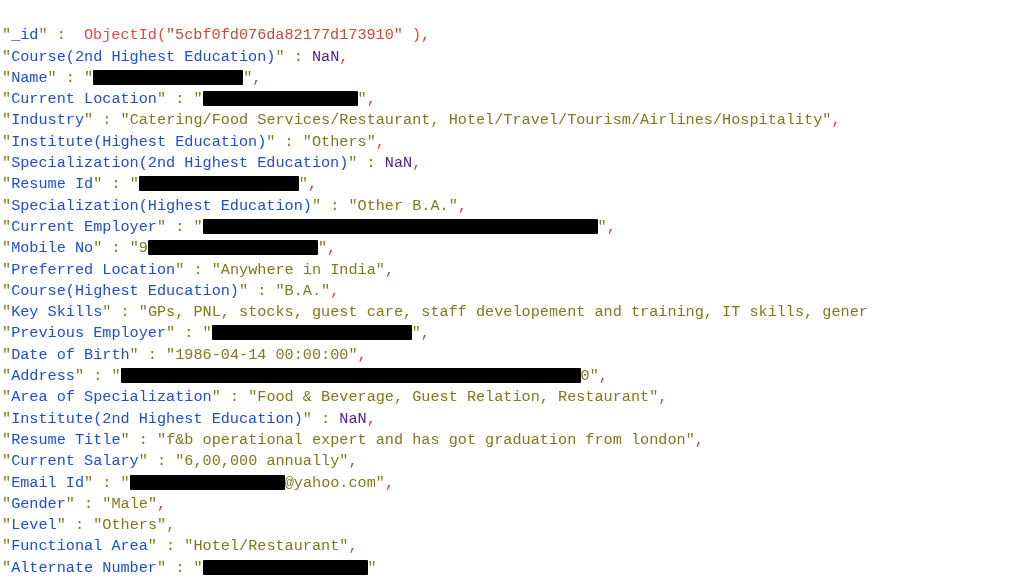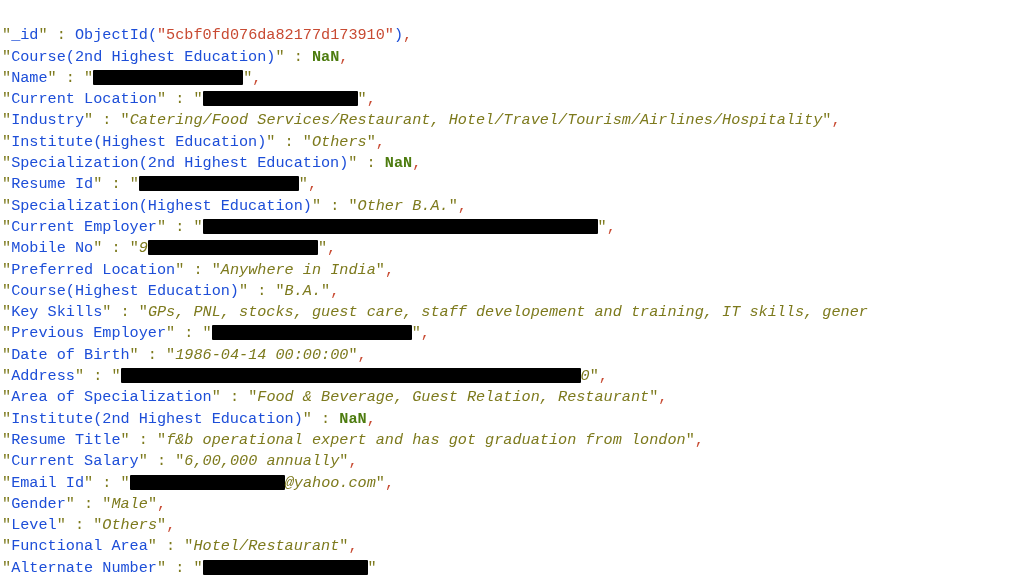--- a/index.html
+++ b/index.html
@@ -12,25 +12,25 @@
   }
   .doc {
     font-family: "Menlo", "Consolas", "Courier New", monospace;
     font-size: 15.2px;
     line-height: 21.3px;
     white-space: pre;
     color: #000;
     padding: 4px 0 0 2px;
   }
   .key    { color: #1d4ed8; }   
-  .str    { color: #7d7a1d; font-style: italic; }   
+  .str    { color: #7d7a1d; }   
   .punct  { color: #7d7a1d; }   
   .comma  { color: #c84a32; }   
-  .nan    { color: #4d7c0f; font-weight: bold; }
-  .oid    { color: #1d4ed8; }
+  .nan    { color: #4c1d95; }
+  .oid    { color: #ef4444; margin-left: 9px; }
   .oidstr { color: #c84a32; }   
   .red {
     display: inline-block;
     background: #000;
     height: 15px;
     vertical-align: -3px;
     border-radius: 1px;
   }
 </style>
 </head>

